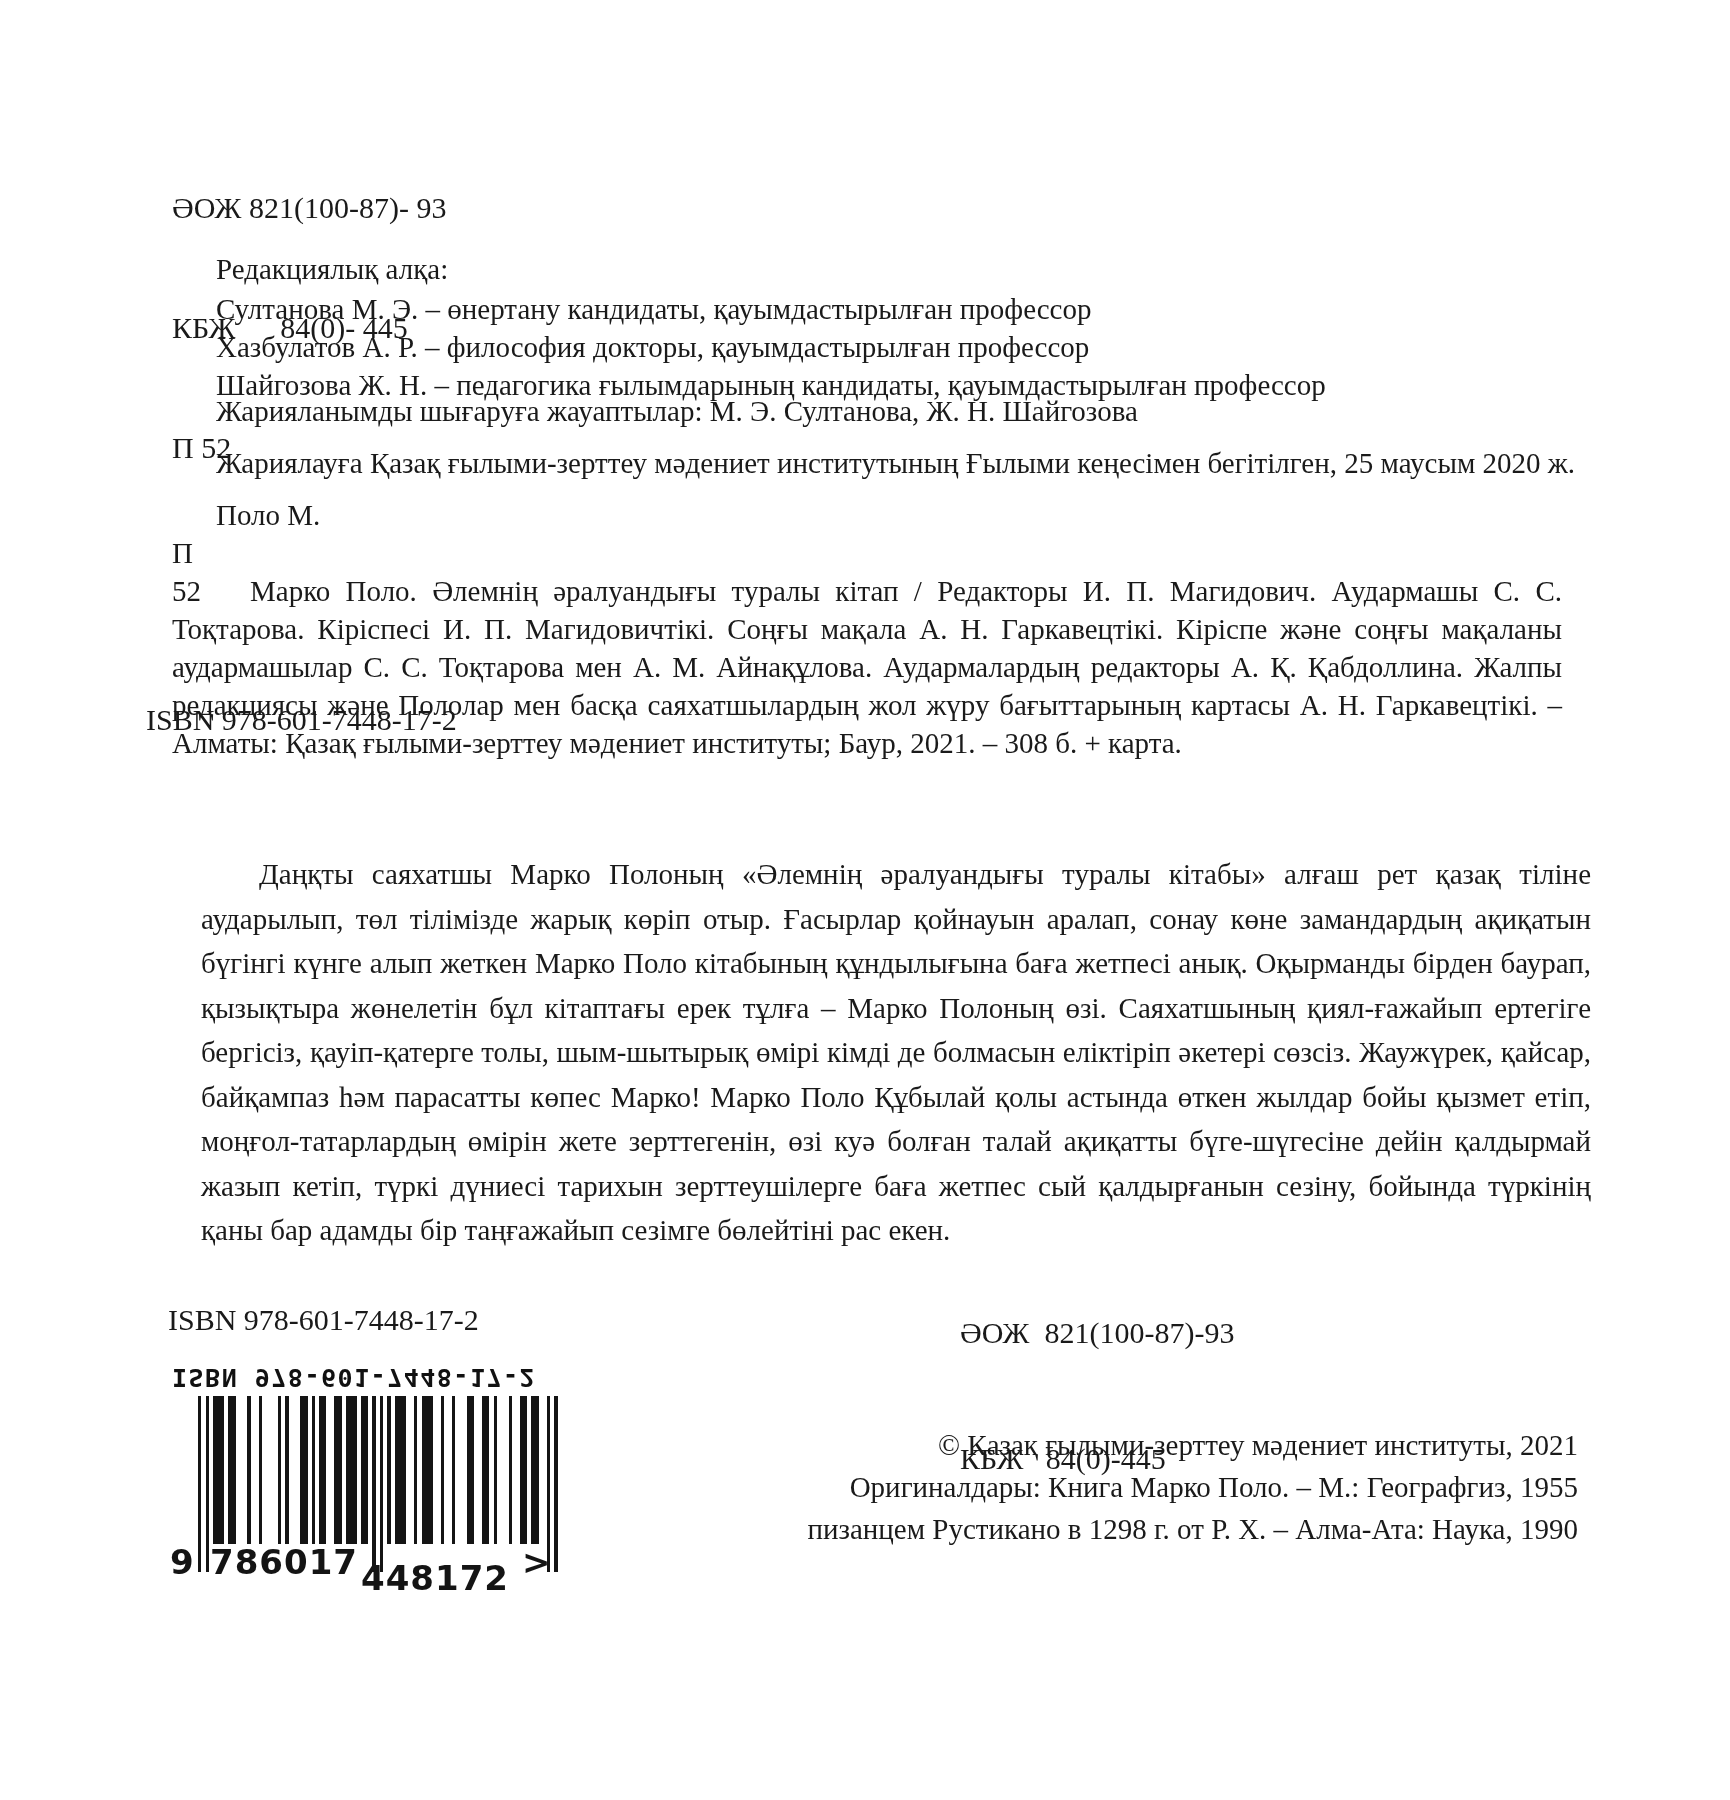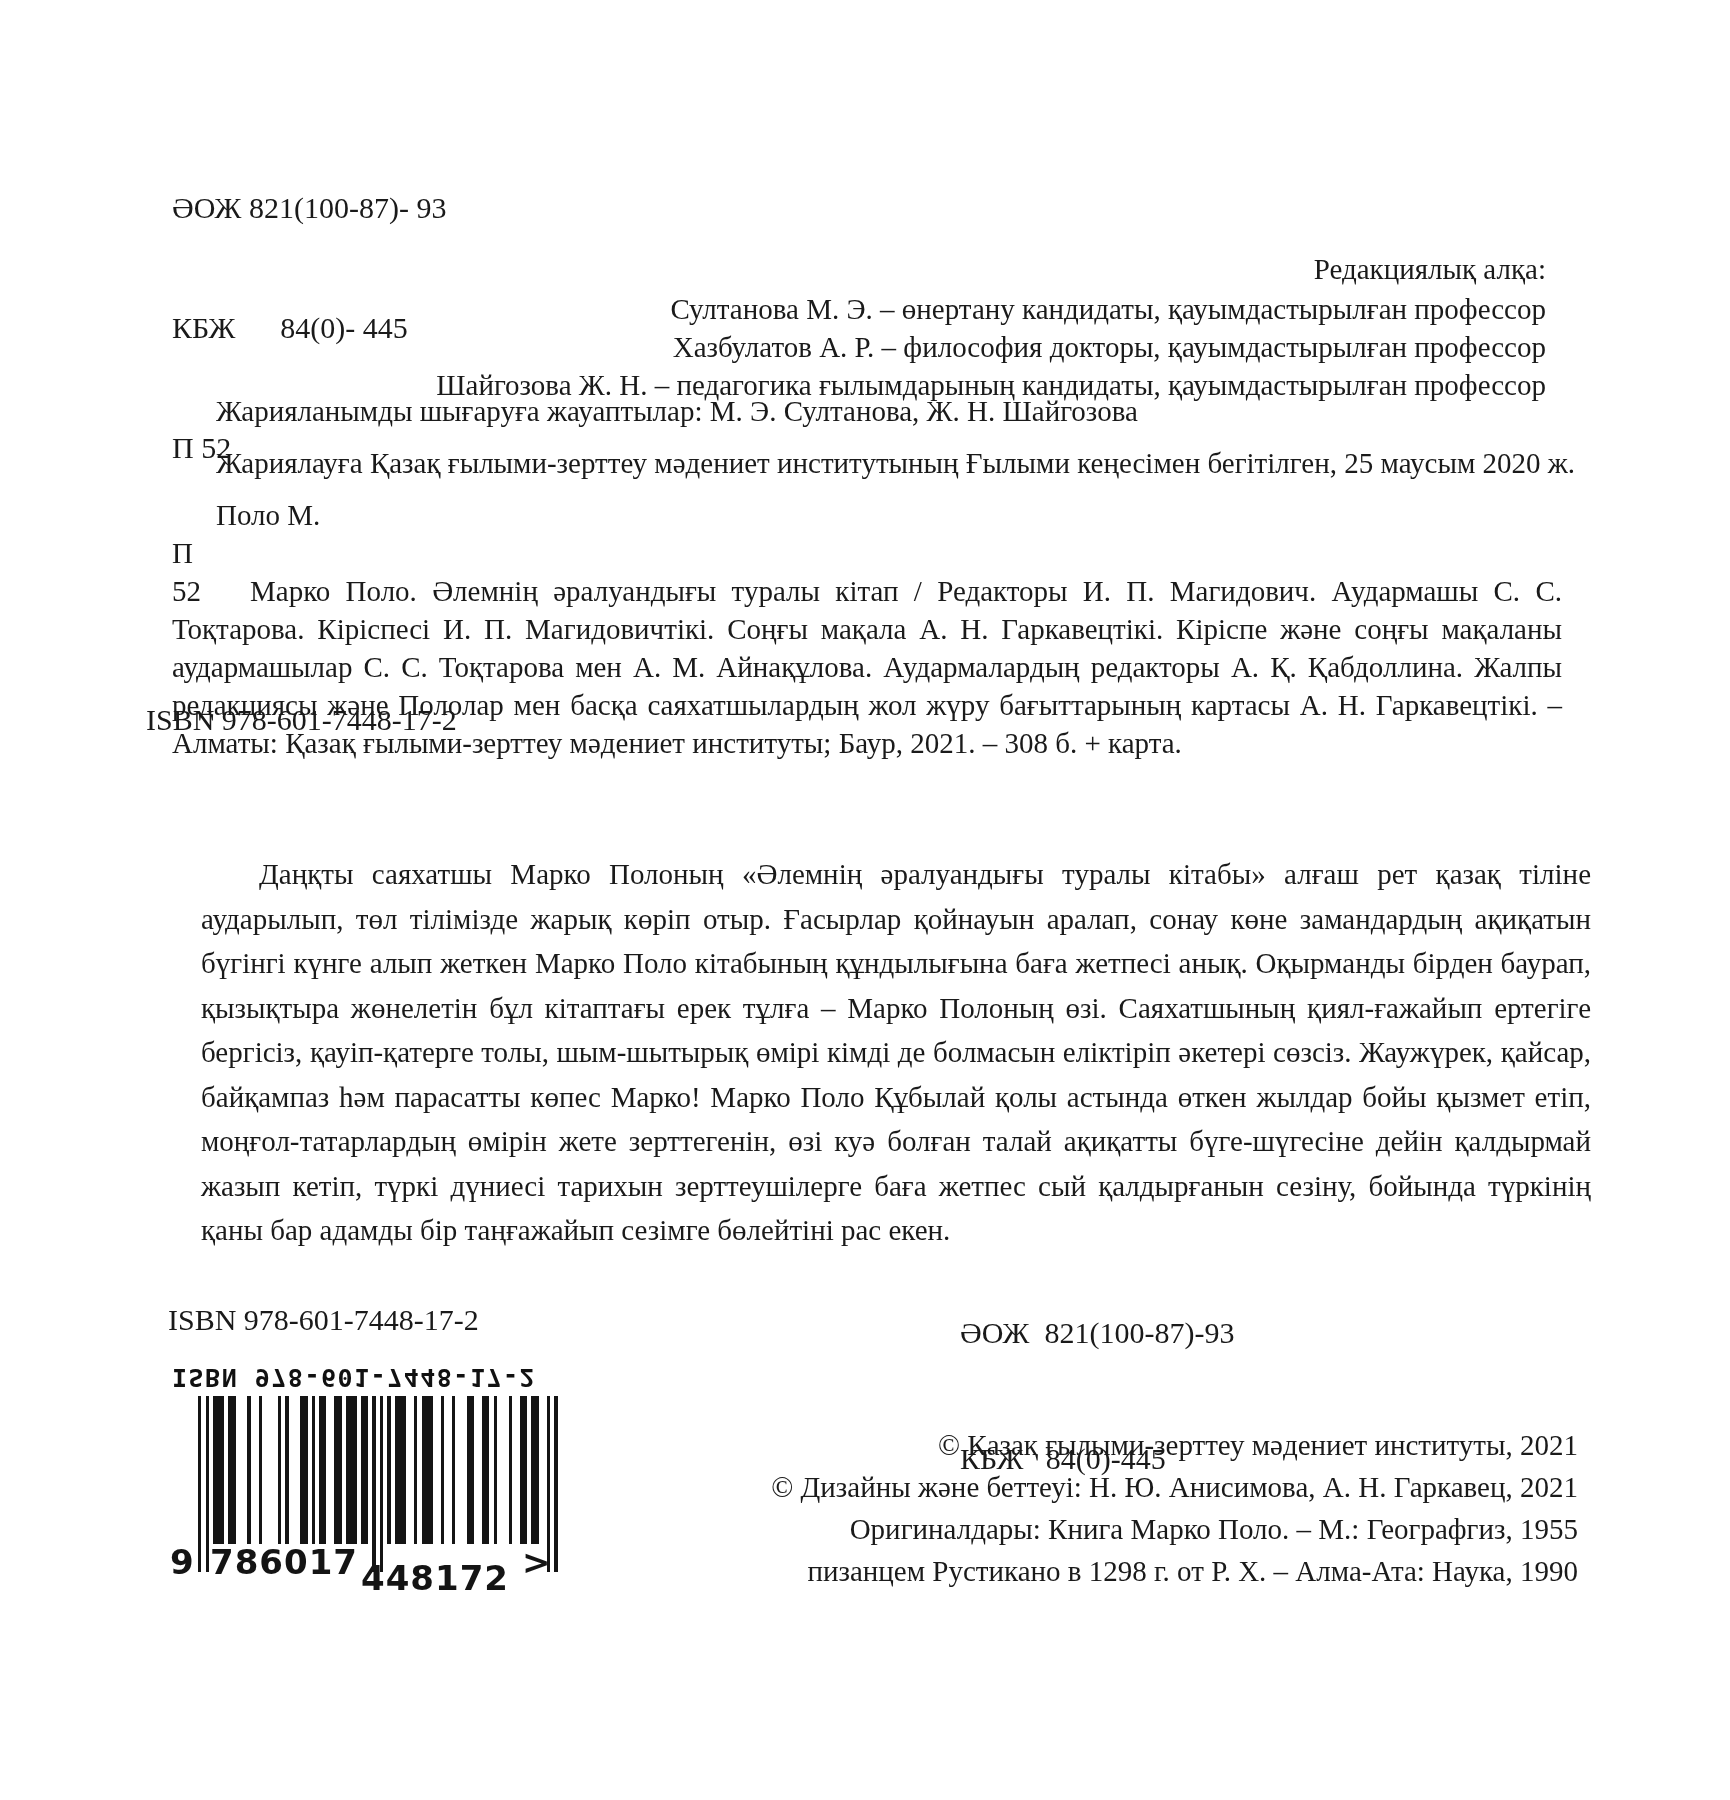--- a/index.html
+++ b/index.html
@@ -35,21 +35,20 @@
   .udc-block .row { white-space: pre; }
 
   
   .edboard {
     position: absolute;
     left: 216px;
     top: 250px;
     width: 1330px;
     font-size: 29px;
     line-height: 38px;
-    text-align: right;
   }
   .edboard .ed-line { white-space: nowrap; }
   .ed-title { margin-bottom: 2px; }
 
   .responsible {
     position: absolute;
     left: 216px;
     top: 392px;
     width: 1340px;
     font-size: 29px;
@@ -269,18 +268,17 @@
     <div class="barcode-digits">
       <span class="bd-left">9</span>
       <span class="bd-g1">786017</span>
       <span class="bd-g2">448172</span>
       <span class="bd-right">&gt;</span>
     </div>
   </div>
 
   <div class="copyright">
     <div>© Қазақ ғылыми-зерттеу мәдениет институты, 2021</div>
-    <div>© Дизайны және беттеуі:  Н. Ю.  Анисимова, А. Н. Гаркавец, 2021</div>
     <div>Оригиналдары:  Книга Марко Поло. – М.: Географгиз, 1955</div>
     <div>пизанцем Рустикано в 1298 г. от Р. Х. – Алма-Ата: Наука, 1990</div>
   </div>
 
 </div>
 
 </body></html>

